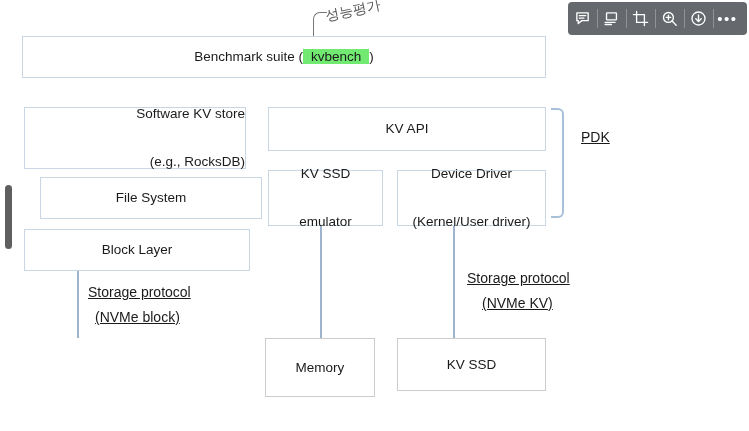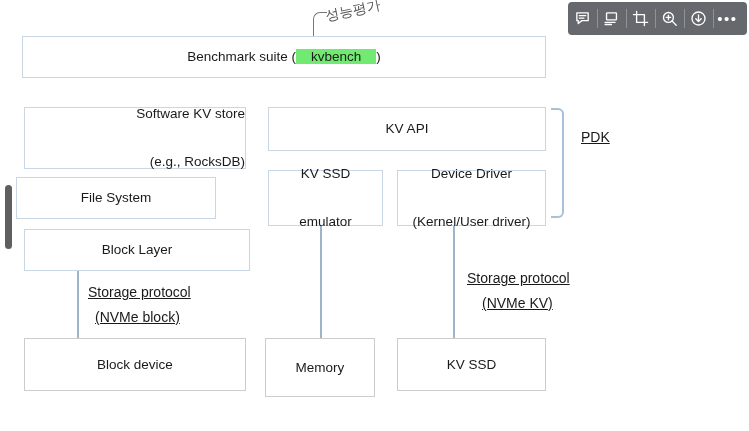--- a/index.html
+++ b/index.html
@@ -115,21 +115,21 @@
     border: 2px solid #a8c0d8;
     border-left: none;
     border-top-right-radius: 6px;
     border-bottom-right-radius: 6px;
     background: transparent;
   }
 
   
   .hl {
     background: #72ea72;
-    padding: 0 15px;
+    padding: 0 8px;
   }
 
   
   .handwriting {
     position: absolute;
     font-family: "DejaVu Sans", sans-serif;
     font-size: 14px;
     color: #555555;
     transform: rotate(-12deg);
     white-space: nowrap;
@@ -202,21 +202,21 @@
     <div>
       <span>Benchmark suite (</span><span class="hl">kvbench</span><span>)</span>
     </div>
   </div>
 
   <div class="box" style="left:24px; top:107px; width:222px; height:62px;align-items:flex-end;">
     <span>Software KV store</span>
     <span class="l2">(e.g., RocksDB)</span>
   </div>
 
-  <div class="box" style="left:16px; top:177px; width:200px; height:42px;">
+  <div class="box" style="left:40px; top:177px; width:222px; height:42px;">
     <span>File System</span>
   </div>
 
   <div class="box" style="left:24px; top:229px; width:226px; height:42px;">
     <span>Block Layer</span>
   </div>
 
   <div class="box" style="left:268px; top:107px; width:278px; height:44px;">
     <span>KV API</span>
   </div>
@@ -237,23 +237,20 @@
   <div class="vline" style="left:77px;  top:271px; height:67px;"></div>
   <div class="vline" style="left:320px; top:226px; height:112px;"></div>
   <div class="vline" style="left:453px; top:226px; height:112px;"></div>
 
   <div class="lbl" style="left:88px; top:280px;">Storage protocol</div>
   <div class="lbl" style="left:95px; top:305px;">(NVMe block)</div>
 
   <div class="lbl" style="left:467px; top:266px;">Storage protocol</div>
   <div class="lbl" style="left:482px; top:291px;">(NVMe KV)</div>
 
-  <div class="box gray" style="left:24px; top:338px; width:222px; height:53px;">
-    <span>Block device</span>
-  </div>
 
   <div class="box gray" style="left:265px; top:338px; width:110px; height:59px;">
     <span>Memory</span>
   </div>
 
   <div class="box gray" style="left:397px; top:338px; width:149px; height:53px;">
     <span>KV SSD</span>
   </div>
 
 </div>

